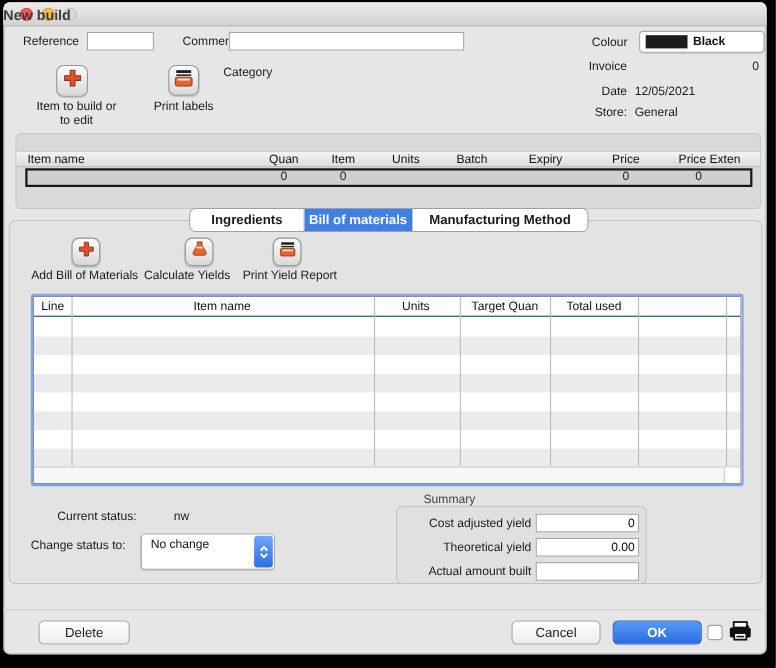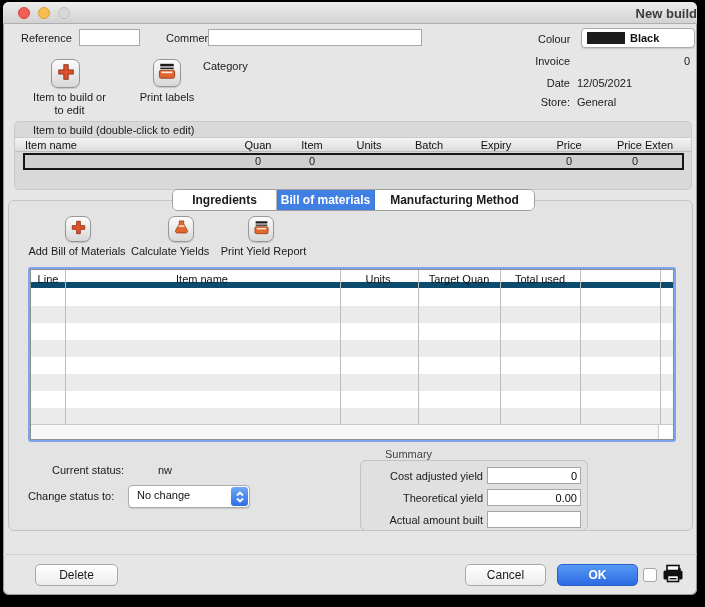--- a/index.html
+++ b/index.html
@@ -8,21 +8,21 @@
          font-family:"Liberation Sans", sans-serif;}
   .window{position:absolute;left:3px;top:2px;width:694px;height:593px;background:#e6e6e6;
           border-radius:6px;overflow:hidden;box-shadow:0 0 0 1px #9a9a9a inset;}
   
   .titlebar{position:absolute;left:0;top:0;right:0;height:22px;
             background:linear-gradient(#ececec,#d2d2d2);border-bottom:1px solid #aeaeae;}
   .tl{position:absolute;top:5px;width:12px;height:12px;border-radius:50%;}
   .tl.red{left:15px;background:#f15f57;border:1px solid #de433b;}
   .tl.yellow{left:35px;background:#f8bd50;border:1px solid #dfa02f;}
   .tl.gray{left:55px;background:#d8d8d6;border:1px solid #c0c0be;}
-  .title{position:absolute;left:0;right:0;top:4px;text-align:right;font-size:13px;
+  .title{position:absolute;left:0;right:0;top:4px;text-align:left;font-size:13px;
          font-weight:bold;color:#3c3c3c;}
   
   .lbl{position:absolute;font-size:11px;color:#1a1a1a;white-space:nowrap;}
   .lbl.r{text-align:right;}
   .input{position:absolute;background:#fff;border:1px solid #a6a6a6;font-size:11px;
          padding:0 3px;height:17px;font-family:"Liberation Sans",sans-serif;}
   .input.num{text-align:right;}
   .tool-btn{position:absolute;width:29px;height:29px;border:1px solid #979797;border-radius:7px;
             background:linear-gradient(#fcfcfc,#d8d8d8);display:flex;align-items:center;
             justify-content:center;box-shadow:0 1px 1px rgba(0,0,0,.15);}
@@ -58,21 +58,21 @@
   .tab.active{background:#4080e4;color:#fff;border-right-color:#3a74d0;}
   
   .group{position:absolute;left:5px;top:198px;width:685px;height:331px;background:#e3e3e3;
          border:1px solid #c3c3c3;border-radius:6px;}
   
   .tbl{position:absolute;left:25px;top:265px;width:648px;height:175px;
        border:2px solid #7da3ec;border-radius:3px;background:#fff;z-index:2;}
   .tbl-inner{position:absolute;left:0;top:0;right:0;bottom:0;border:1px solid #8f8f8f;
              background:#fff;overflow:hidden;}
   .thead{position:absolute;left:0;right:0;top:0;height:18px;background:#fdfdfd;
-         border-bottom:6px solid #0c4a6e;}
+         border-bottom:1px solid #0c4a6e;}
   .tbody{position:absolute;left:0;right:0;top:19px;}
   .trow{height:17px;background:#fff;}
   .trow:nth-child(even){background:#ebebeb;}
   .vline{position:absolute;top:0;width:1px;height:154px;background:#bdbdbd;}
   .hstrip{position:absolute;left:0;right:0;bottom:0;height:15px;background:#f7f7f7;
           border-top:1px solid #c9c9c9;}
   .hstrip .corner{position:absolute;right:0;top:0;bottom:0;width:15px;background:#fff;
           border-left:1px solid #c9c9c9;}
   
   .summary{position:absolute;left:357px;top:458px;width:228px;height:71px;background:#e0e0e0;
@@ -136,21 +136,20 @@
             <rect x="5" y="4.5" width="16" height="3" fill="#1c1c1c"></rect>
             <rect x="5" y="9" width="16" height="1.6" fill="#1c1c1c"></rect>
             <rect x="4" y="12" width="18" height="9.5" rx="2" fill="#e2672e" stroke="#8f3012" stroke-width="1"></rect>
             <rect x="6.5" y="13.6" width="13" height="2" fill="#fbe9df"></rect>
           </svg>
       </span>
     </div>
     <div class="lbl" style="left:118px;top:89px;width:92px;text-align:center;">Print labels</div>
 
     <div class="panel1">
-      <span class="lbl" style="left:18px;top:2px;">Item to build (double-click to edit)</span>
       <div class="p1-header">
         <span class="hcell" style="left:10px;transform:none;">Item name</span>
         <span class="hcell" style="left:243px;">Quan</span>
         <span class="hcell" style="left:297px;">Item</span>
         <span class="hcell" style="left:354px;">Units</span>
         <span class="hcell" style="left:414px;">Batch</span>
         <span class="hcell" style="left:481px;">Expiry</span>
         <span class="hcell" style="left:554px;">Price</span>
         <span class="hcell" style="left:630px;">Price Exten</span>
       </div>
@@ -230,21 +229,21 @@
         <div class="hstrip">
           <div class="corner"></div>
         </div>
       </div>
     </div>
 
     <span class="lbl" style="left:49px;top:462px;">Current status:</span>
     <span class="lbl" style="left:155px;top:462px;">nw</span>
 
     <span class="lbl" style="left:25px;top:488px;">Change status to:</span>
-    <div class="popup" style="left:125px;top:483px;width:122px;height:23px;">
+    <div class="popup" style="left:125px;top:483px;width:122px;height:33px;">
       <span class="ptext">No change</span>
       <span class="stepper">
         <svg width="12" height="14" viewBox="0 0 12 14">
             <polyline points="3,5.5 6,2.5 9,5.5" fill="none" stroke="#fff" stroke-width="1.8"></polyline>
             <polyline points="3,8.5 6,11.5 9,8.5" fill="none" stroke="#fff" stroke-width="1.8"></polyline>
           </svg>
       </span>
     </div>
 
     <span class="lbl" style="left:382px;top:446px;color:#444;">Summary</span>

